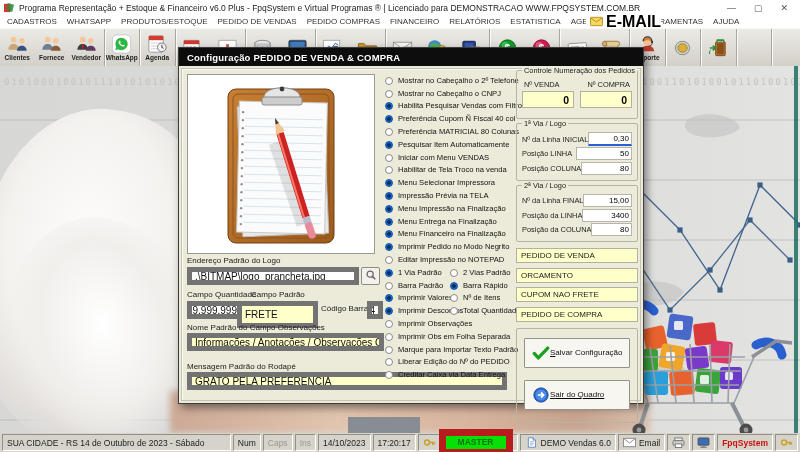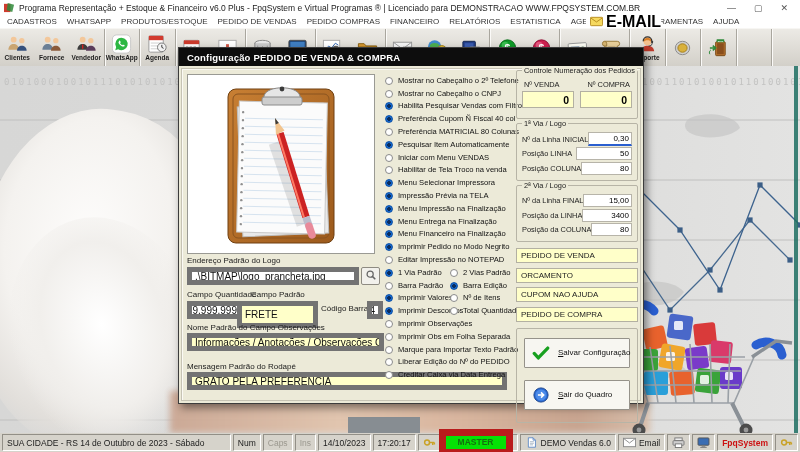--- a/index.html
+++ b/index.html
@@ -88,22 +88,22 @@
            display:flex;align-items:center;justify-content:flex-end;padding:0 4px;}
   .via-row{display:flex;align-items:center;justify-content:space-between;height:14.5px;}
   .via-label{font-size:7.4px;color:#222;white-space:nowrap;}
   .via-input{width:50px;height:11px;background:#fff;border:1px solid #b7b4a9;font-size:8px;
              display:flex;align-items:center;justify-content:flex-end;padding:0 2px;box-sizing:content-box;}
   .via-input.focus{border-bottom:2px solid #2a5fd0;}
   .doc{height:13px;background:#ffffc9;border:1px solid #b3b0a2;font-size:8px;color:#222;
        display:flex;align-items:center;padding:0 4px;margin-bottom:4.5px;white-space:nowrap;}
   .btn-grp{border:1px solid #b7b4a6;border-radius:2px;padding:9px 7px 6px;margin-top:6px;}
   .btn{height:28px;background:#f7f6f1;border:1px solid #95928a;border-radius:1px;display:flex;align-items:center;
-       gap:8px;padding:0 7px;margin-bottom:12px;cursor:default;}
-  .btn:last-child{margin-bottom:6px;}
+       padding:0 7px;margin-bottom:12px;cursor:default;}
+  .btn:last-child{margin-bottom:6px;text-decoration:underline;}
   .btn .b-icon{width:18px;height:16px;flex:none;}
   .btn .b-icon svg{width:18px;height:16px;display:block;}
   .btn-label{display:block;font-size:8px;color:#111;white-space:nowrap;}
   .btn-label::first-letter{text-decoration:underline;}
 </style>
 </head>
 <body>
 
 <div class="titlebar">
   <span class="title-icon">
@@ -665,21 +665,21 @@
           <span class="opt-label">2 Vias Padrão</span>
         </div>
 
         <div class="opt half">
           <span class="rd"></span>
           <span class="opt-label">Barra Padrão</span>
         </div>
 
         <div class="opt on half">
           <span class="rd"></span>
-          <span class="opt-label">Barra Edição</span>
+          <span class="opt-label">Barra Rápido</span>
         </div>
 
         <div class="opt on half">
           <span class="rd"></span>
           <span class="opt-label">Imprimir Valores</span>
         </div>
 
         <div class="opt half">
           <span class="rd"></span>
           <span class="opt-label">Nº de Itens</span>
@@ -773,21 +773,21 @@
               <span class="via-label">Posição da COLUNA</span>
               <span class="via-input">80</span>
             </div>
           </div>
       </div>
 
       <div style="margin-top:6px;">
 
       <div class="doc">PEDIDO DE VENDA</div>
           <div class="doc">ORCAMENTO</div>
-          <div class="doc">CUPOM NAO AJUDA</div>
+          <div class="doc">CUPOM NAO FRETE</div>
           <div class="doc">PEDIDO DE COMPRA</div>
         </div>
 
       <div class="btn-grp">
         <div class="btn">
           <span class="b-icon">
               <svg viewBox="0 0 20 16">
                 <path d="M2.5 8.5l4.5 5L17.5 2.5" fill="none" stroke="#18a01f" stroke-width="3.6" stroke-linecap="round" stroke-linejoin="round"></path>
               </svg>
             </span>

